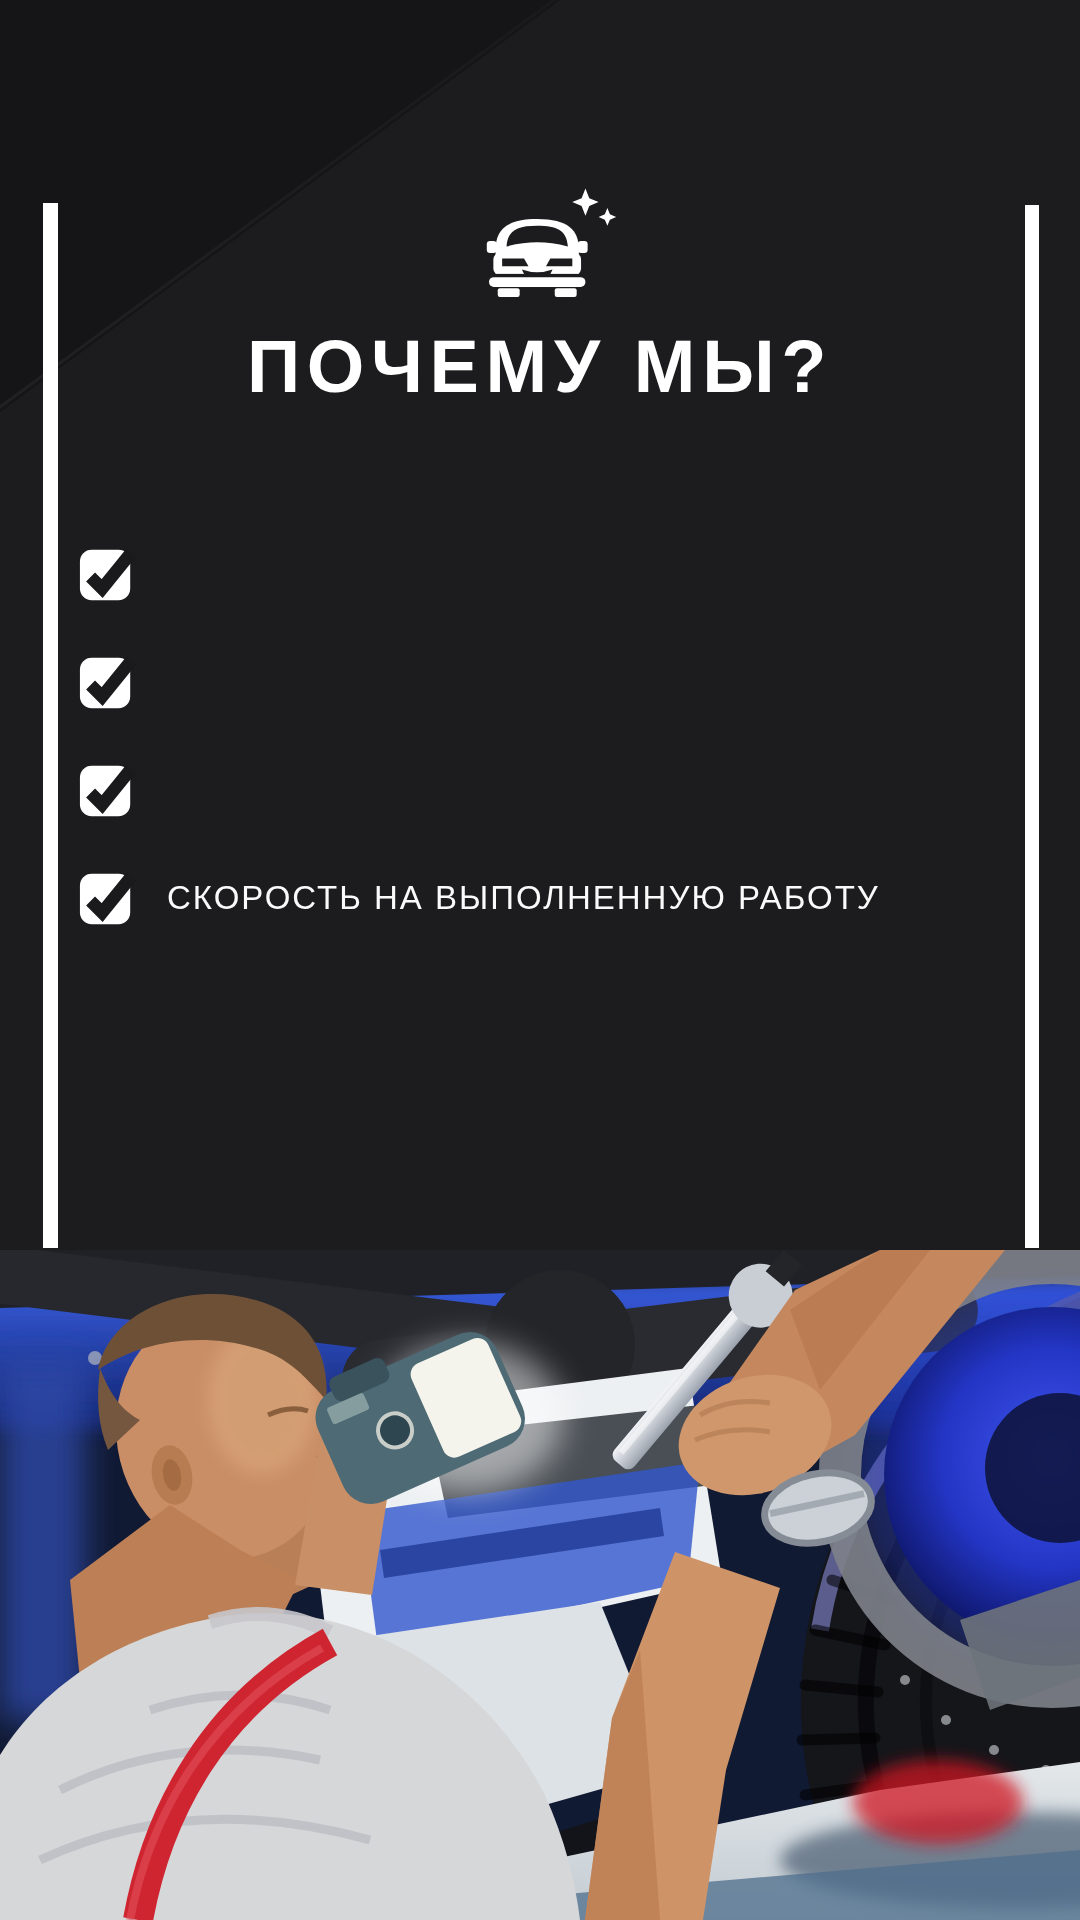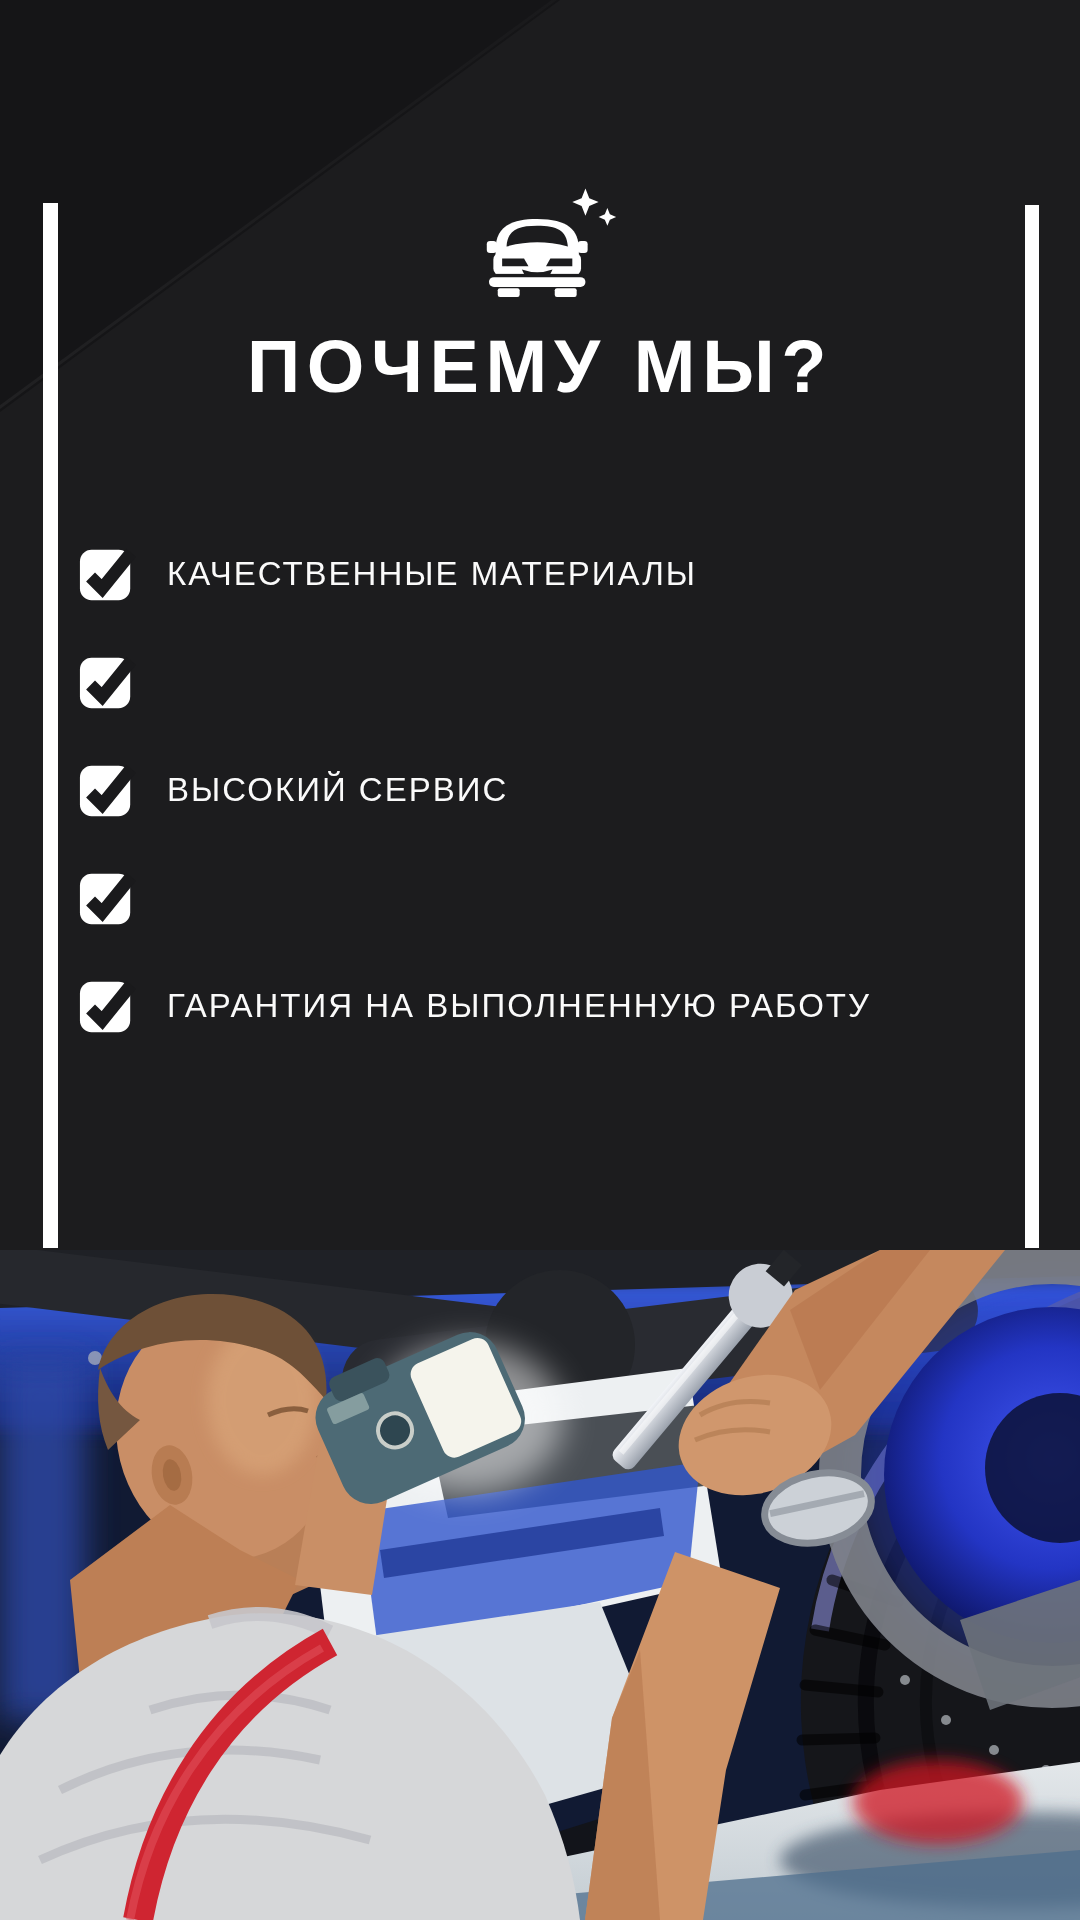--- a/index.html
+++ b/index.html
@@ -80,47 +80,39 @@
   </svg>
   <h1 class="page-title">ПОЧЕМУ МЫ?</h1>
 </div>
 
 <ul class="checklist">
   <li>
     <svg class="check-icon" width="58" height="58" viewBox="0 0 60 60">
       <rect x="2" y="4" width="52" height="52" rx="12" fill="#ffffff"></rect>
       <polyline points="13,32 25,44 55,7" fill="none" stroke="#1a1a1c" stroke-width="13"></polyline>
     </svg>
-    <span class="item-label">КАЧЕСТВЕННЫЕ МАТЕРИАЛЫ</span>
-  </li>
-  <li>
-    <svg class="check-icon" width="58" height="58" viewBox="0 0 60 60">
-      <rect x="2" y="4" width="52" height="52" rx="12" fill="#ffffff"></rect>
-      <polyline points="13,32 25,44 55,7" fill="none" stroke="#1a1a1c" stroke-width="13"></polyline>
-    </svg>
-  </li>
-  <li>
-    <svg class="check-icon" width="58" height="58" viewBox="0 0 60 60">
-      <rect x="2" y="4" width="52" height="52" rx="12" fill="#ffffff"></rect>
-      <polyline points="13,32 25,44 55,7" fill="none" stroke="#1a1a1c" stroke-width="13"></polyline>
-    </svg>
-    <span class="item-label">ВЫСОКИЙ СЕРВИС</span>
-  </li>
-  <li>
-    <svg class="check-icon" width="58" height="58" viewBox="0 0 60 60">
-      <rect x="2" y="4" width="52" height="52" rx="12" fill="#ffffff"></rect>
-      <polyline points="13,32 25,44 55,7" fill="none" stroke="#1a1a1c" stroke-width="13"></polyline>
-    </svg>
-  </li>
-  <li>
-    <svg class="check-icon" width="58" height="58" viewBox="0 0 60 60">
-      <rect x="2" y="4" width="52" height="52" rx="12" fill="#ffffff"></rect>
-      <polyline points="13,32 25,44 55,7" fill="none" stroke="#1a1a1c" stroke-width="13"></polyline>
-    </svg>
-    <span class="item-label">ГАРАНТИЯ НА ВЫПОЛНЕННУЮ РАБОТУ</span>
+  </li>
+  <li>
+    <svg class="check-icon" width="58" height="58" viewBox="0 0 60 60">
+      <rect x="2" y="4" width="52" height="52" rx="12" fill="#ffffff"></rect>
+      <polyline points="13,32 25,44 55,7" fill="none" stroke="#1a1a1c" stroke-width="13"></polyline>
+    </svg>
+  </li>
+  <li>
+    <svg class="check-icon" width="58" height="58" viewBox="0 0 60 60">
+      <rect x="2" y="4" width="52" height="52" rx="12" fill="#ffffff"></rect>
+      <polyline points="13,32 25,44 55,7" fill="none" stroke="#1a1a1c" stroke-width="13"></polyline>
+    </svg>
+  </li>
+  <li>
+    <svg class="check-icon" width="58" height="58" viewBox="0 0 60 60">
+      <rect x="2" y="4" width="52" height="52" rx="12" fill="#ffffff"></rect>
+      <polyline points="13,32 25,44 55,7" fill="none" stroke="#1a1a1c" stroke-width="13"></polyline>
+    </svg>
+    <span class="item-label">СКОРОСТЬ НА ВЫПОЛНЕННУЮ РАБОТУ</span>
   </li>
 </ul>
 
 <div class="photo">
   <svg width="1080" height="670" viewBox="0 0 1080 670" preserveAspectRatio="none">
     <defs>
       <radialGradient id="hubG" cx="50%" cy="45%" r="60%">
         <stop offset="0%" stop-color="#4156f0"></stop>
         <stop offset="55%" stop-color="#2335c4"></stop>
         <stop offset="100%" stop-color="#0a1158"></stop>

